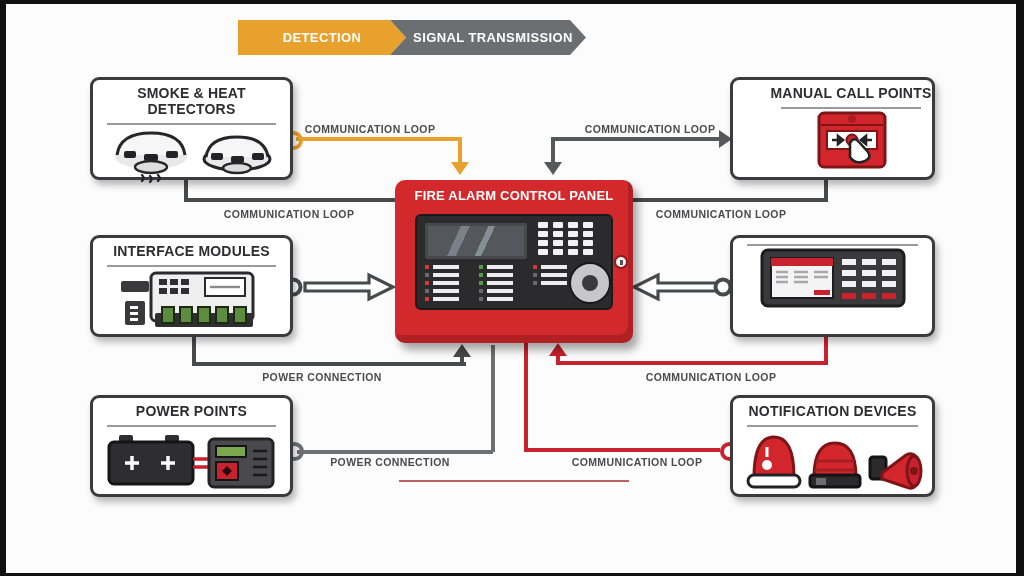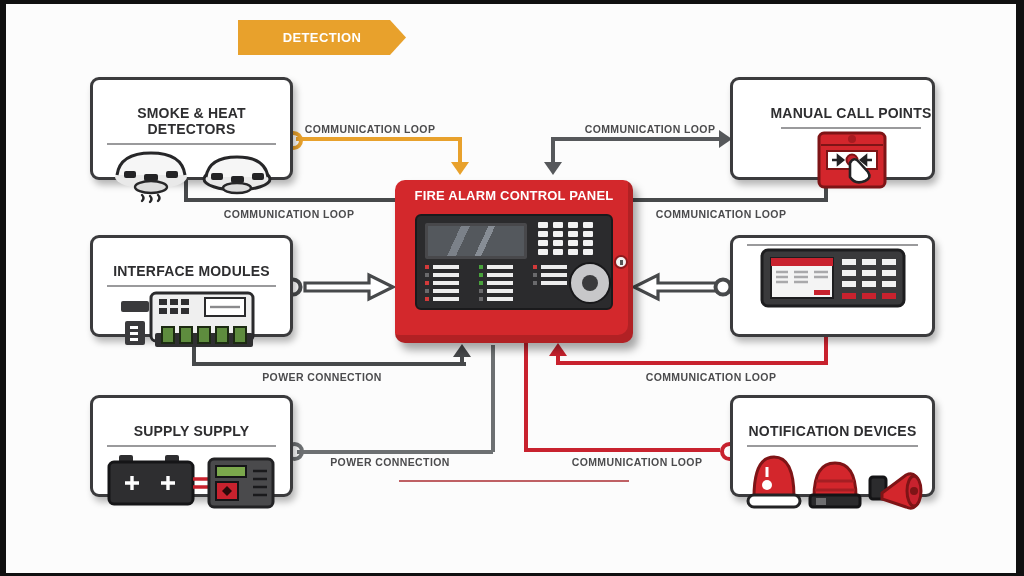--- a/index.html
+++ b/index.html
@@ -17,21 +17,21 @@
         color:#fff;font-weight:bold;font-size:13px;letter-spacing:.4px;}
   .chev.first{clip-path:polygon(0 0,calc(100% - 16px) 0,100% 50%,calc(100% - 16px) 100%,0 100%);}
   .chev.mid{clip-path:polygon(0 0,calc(100% - 16px) 0,100% 50%,calc(100% - 16px) 100%,0 100%,16px 50%);}
   #chev-detection{left:238px;width:168px;background:#E8A12C;}
   #chev-signal{left:390px;width:186px;background:#6C6F71;padding-left:10px;}
   #chev-alarm{left:560px;width:208px;background:#C4202F;padding-left:10px;}
 
   
   .dbox{position:absolute;background:#fff;border:3px solid #3B3B3D;border-radius:9px;
         box-shadow:3px 5px 7px rgba(0,0,0,.28);box-sizing:border-box;text-align:center;}
-  .dbox .btitle{margin-top:25px;font-size:14px;font-weight:bold;color:#2E2E30;letter-spacing:.2px;}
+  .dbox .btitle{margin-top:5px;font-size:14px;font-weight:bold;color:#2E2E30;letter-spacing:.2px;}
   .dbox .rule{height:2px;background:#9a9a9c;width:86%;margin:6px auto 2px auto;}
   .dbox .icons{display:flex;align-items:center;justify-content:center;gap:6px;margin-top:2px;}
   #box-smoke{left:90px;top:77px;width:203px;height:103px;}
   #box-interface{left:90px;top:235px;width:203px;height:102px;}
   #box-power{left:90px;top:395px;width:203px;height:102px;}
   #box-mcp{left:730px;top:77px;width:205px;height:103px;padding-left:37px;}
   #box-annun{left:730px;top:235px;width:205px;height:102px;}
   #box-notif{left:730px;top:395px;width:205px;height:102px;}
 
   
@@ -78,20 +78,23 @@
 
 <div id="stage">
   <div class="edge top"></div>
   <div class="edge bottom"></div>
   <div class="edge left"></div>
   <div class="edge right"></div>
 
   <div id="chev-detection" class="chev first">
       <span>DETECTION</span>
     </div>
+  <div id="chev-signal" class="chev mid">
+      <span>SIGNAL TRANSMISSION</span>
+    </div>
 
   <div class="dot" style="left:284px;top:131px;border-color:#E8A12C;"></div>
   <div class="line c-orange" style="left:296px;top:137px;width:166px;height:4px;"></div>
   <div class="line c-orange" style="left:458px;top:137px;width:4px;height:26px;"></div>
   <div class="tri" style="left:451px;top:162px;border-left:9px solid transparent;border-right:9px solid transparent;border-top:13px solid #E8A12C;"></div>
   <div class="lbl" style="left:370px;top:123px;">COMMUNICATION LOOP</div>
 
   <div class="line c-dark" style="left:184px;top:180px;width:4px;height:21px;"></div>
   <div class="line c-dark" style="left:184px;top:198px;width:212px;height:4px;"></div>
   <div class="lbl" style="left:289px;top:208px;">COMMUNICATION LOOP</div>
@@ -184,21 +187,21 @@
         <rect x="45" y="38" width="12" height="16" fill="#5E8C3E" stroke="#1c2a12" stroke-width="2"></rect>
         <rect x="63" y="38" width="12" height="16" fill="#5E8C3E" stroke="#1c2a12" stroke-width="2"></rect>
         <rect x="81" y="38" width="12" height="16" fill="#5E8C3E" stroke="#1c2a12" stroke-width="2"></rect>
         <rect x="99" y="38" width="12" height="16" fill="#5E8C3E" stroke="#1c2a12" stroke-width="2"></rect>
         <rect x="117" y="38" width="12" height="16" fill="#5E8C3E" stroke="#1c2a12" stroke-width="2"></rect>
       </svg>
     </div>
   </div>
 
   <div id="box-power" class="dbox">
-    <div class="btitle">SUPPLY SUPPLY</div>
+    <div class="btitle">POWER POINTS</div>
     <div class="rule"></div>
     <div class="icons">
       <svg width="178" height="62" viewBox="0 0 178 62">
         <rect x="16" y="6" width="14" height="12" rx="2" fill="#2E2E30"></rect>
         <rect x="62" y="6" width="14" height="12" rx="2" fill="#2E2E30"></rect>
         <rect x="6" y="13" width="84" height="42" rx="5" fill="#2E2E30" stroke="#151517" stroke-width="3"></rect>
         <path d="M22,34 h14 M29,27 v14 M58,34 h14 M65,27 v14" stroke="#fff" stroke-width="3.4"></path>
         <path d="M90,30 h16 M90,38 h16" stroke="#C8222E" stroke-width="3.4"></path>
         <g>
           <rect x="106" y="10" width="64" height="48" rx="5" fill="#4A4A4C" stroke="#222224" stroke-width="3"></rect>

